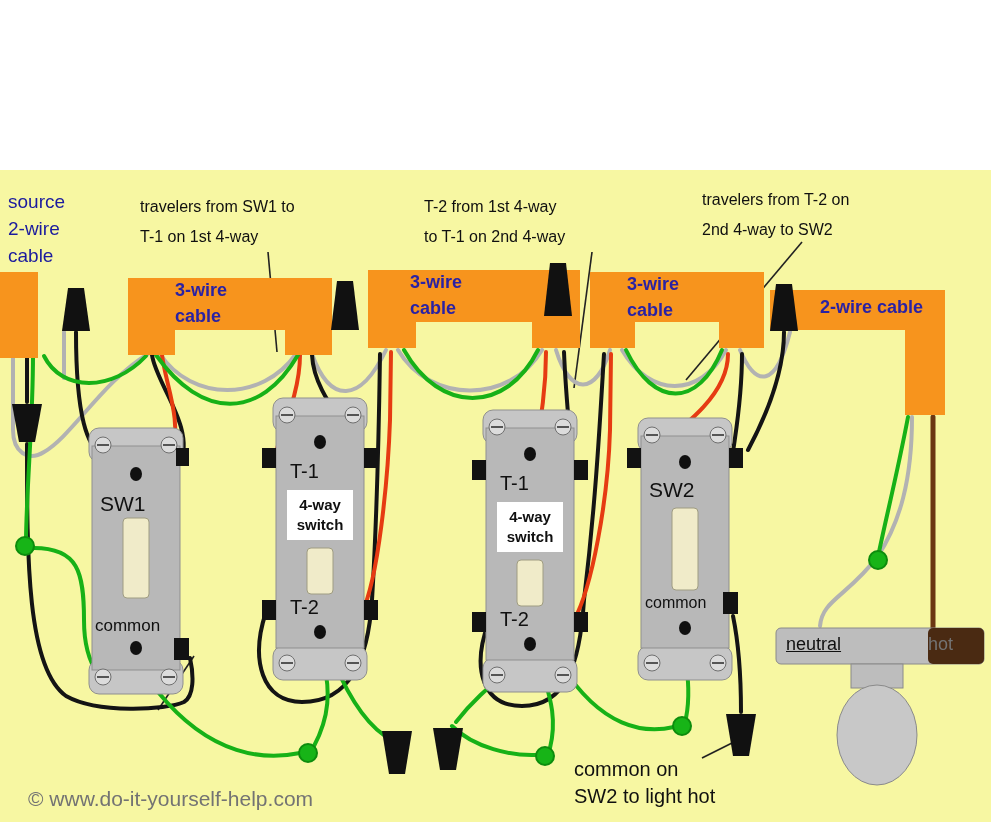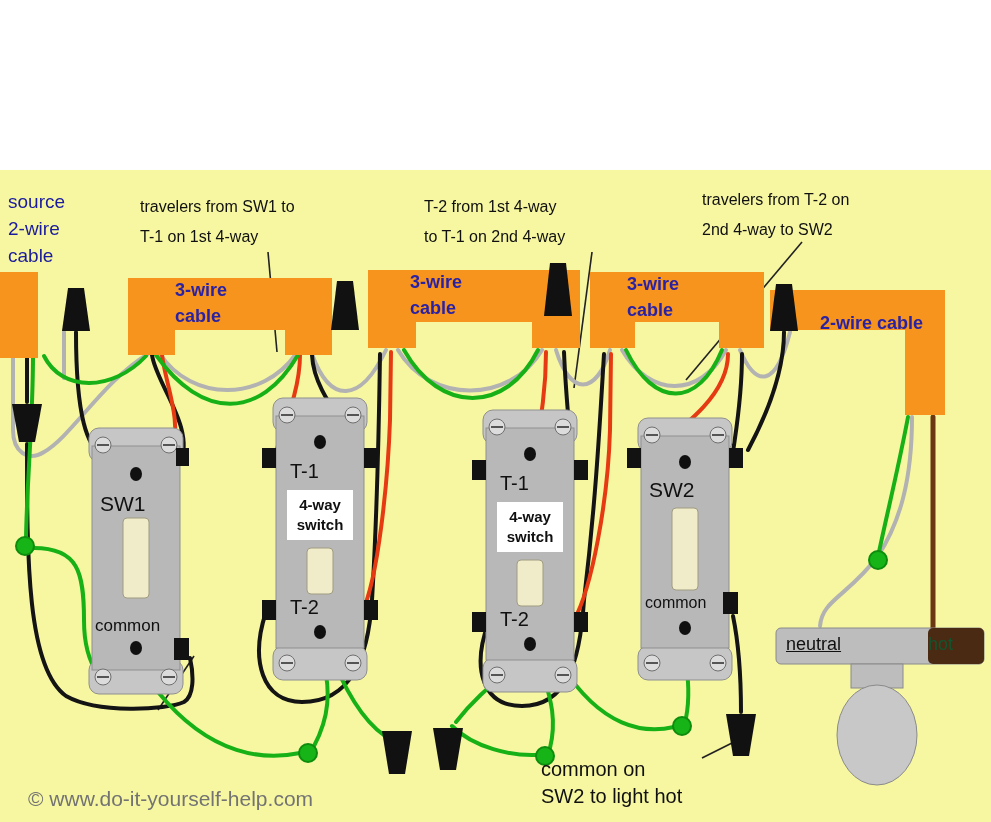--- a/index.html
+++ b/index.html
@@ -12,21 +12,21 @@
   .cable-lbl { font-size:18px; font-weight:bold; color:#2a22a4; line-height:26px; }
   .top-lbl   { font-size:16px; line-height:30px; color:#101010; }
   .sw-name   { font-size:21px; color:#101010; }
   .t-name    { font-size:20px; color:#101010; }
   .common-lbl{ font-size:17px; color:#101010; }
   .fourway-box { position:absolute; background:#ffffff; font-weight:bold; font-size:15px;
                  line-height:20px; color:#101010; text-align:center; white-space:pre-line;
                  padding:5px 0; z-index:5; }
   .bottom-lbl { font-size:20px; line-height:27px; color:#101010; }
   .fixture-lbl { font-size:18px; color:#101010; }
-  .hot-lbl { font-size:18px; color:#14532d; }
+  .hot-lbl { font-size:18px; color:#737373; }
   .copyright { position:absolute; left:28px; top:787px; font-size:21px; color:#737373; z-index:5; white-space:pre; }
 </style>
 </head>
 <body>
 
 <div class="stage">
 
   <svg class="diagram-svg" viewBox="0 0 991 822">
 
     <rect x="0" y="170" width="991" height="652" fill="#f7f7a2"></rect>
@@ -226,38 +226,38 @@
 
   <div class="lbl cable-lbl" style="left:175px; top:277px; width:82px;">3-wire
 cable</div>
 
   <div class="lbl cable-lbl" style="left:410px; top:269px; width:82px;">3-wire
 cable</div>
 
   <div class="lbl cable-lbl" style="left:627px; top:271px; width:82px;">3-wire
 cable</div>
 
-  <div class="lbl cable-lbl" style="left:820px; top:294px; width:135px;margin-top:16px;">2-wire cable</div>
+  <div class="lbl cable-lbl" style="left:820px; top:294px; width:135px;">2-wire cable</div>
 
   <div class="lbl sw-name" style="left:100px; top:492px; width:72px;">SW1</div>
   <div class="lbl common-lbl" style="left:95px; top:616px; width:82px;">common</div>
 
   <div class="lbl t-name" style="left:290px; top:460px; width:60px;">T-1</div>
   <div class="fourway-box" style="left:287px; top:490px; width:66px;">4-way
 switch</div>
   <div class="lbl t-name" style="left:290px; top:596px; width:60px;">T-2</div>
 
   <div class="lbl t-name" style="left:500px; top:472px; width:60px;">T-1</div>
   <div class="fourway-box" style="left:497px; top:502px; width:66px;">4-way
 switch</div>
   <div class="lbl t-name" style="left:500px; top:608px; width:60px;">T-2</div>
 
   <div class="lbl sw-name" style="left:649px; top:478px; width:72px;">SW2</div>
   <div class="lbl common-lbl" style="left:645px; top:594px; width:80px; font-size:16px;">common</div>
 
   <div class="lbl fixture-lbl" style="left:786px; top:634px; width:80px;text-decoration:underline;">neutral</div>
   <div class="lbl hot-lbl" style="left:928px; top:634px; width:56px;">hot</div>
 
-  <div class="lbl bottom-lbl" style="left:541px; top:756px; width:188px;">common on
+  <div class="lbl bottom-lbl" style="left:574px; top:756px; width:188px;">common on
 SW2 to light hot</div>
 
   <div class="copyright">© www.do-it-yourself-help.com</div>
 </div>
 
 </body></html>

